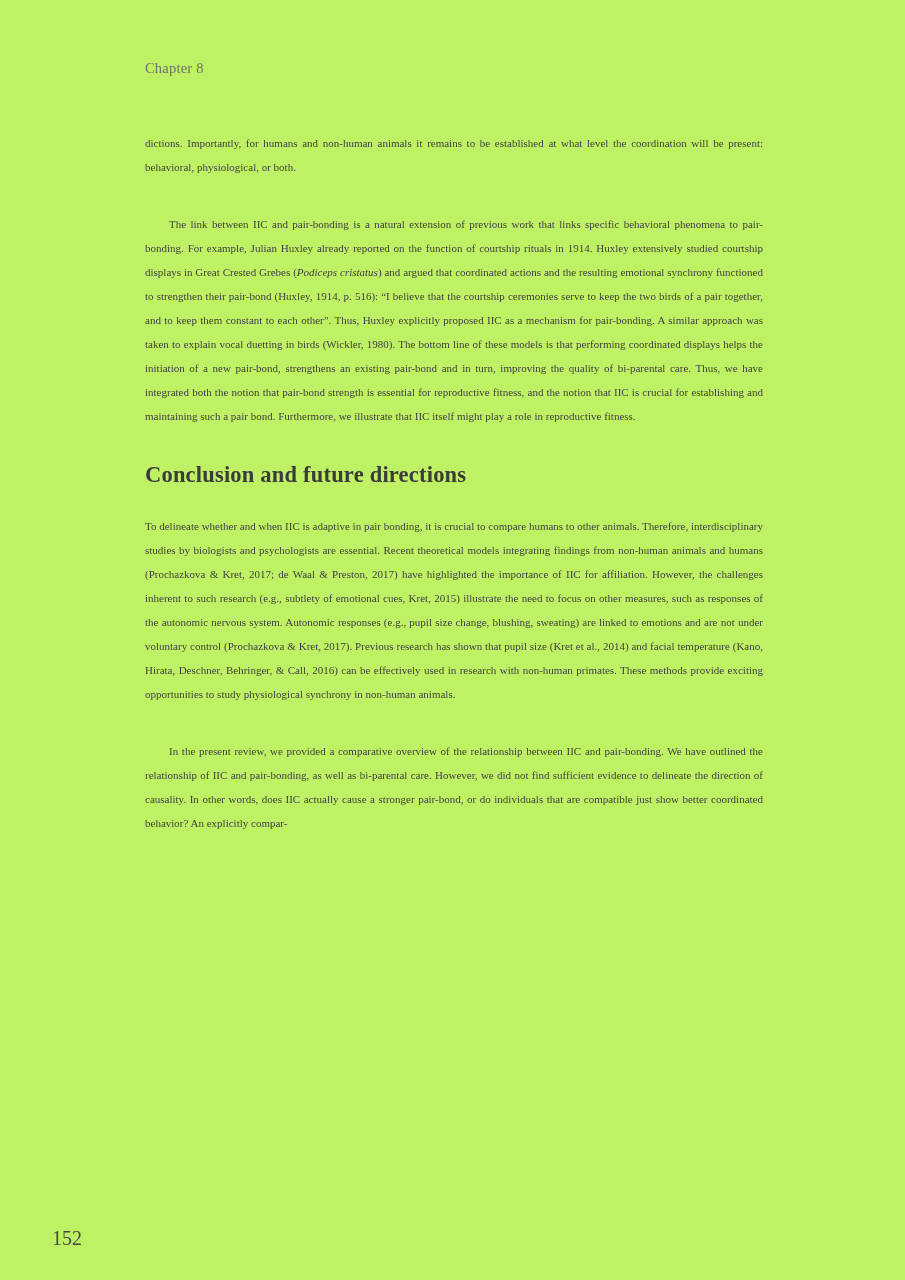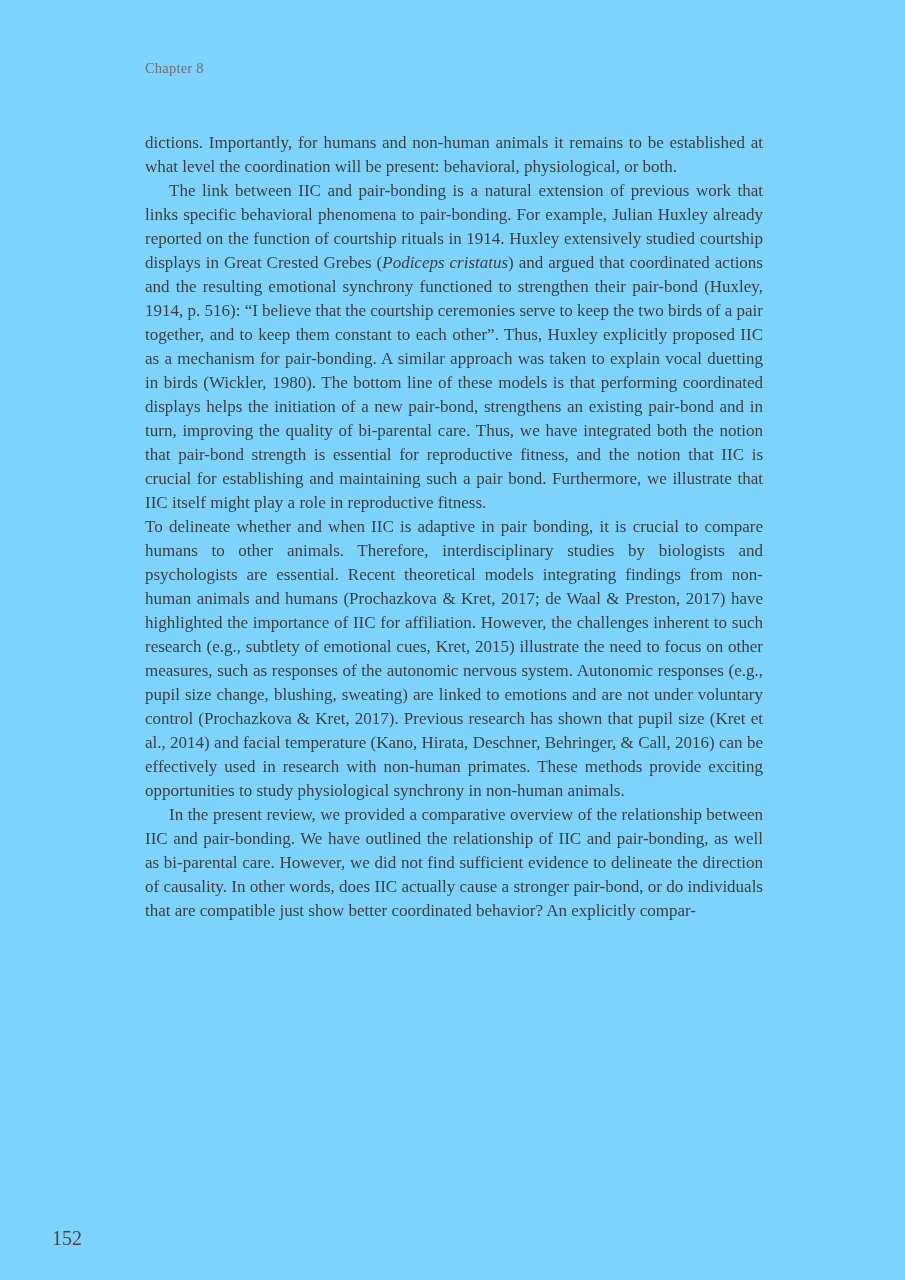--- a/index.html
+++ b/index.html
@@ -3,21 +3,21 @@
 <meta charset="utf-8">
 <style>
   * { box-sizing: border-box; }
   html, body { margin: 0; padding: 0; }
   body { background: #ffffff; }
 
   .page {
     position: relative;
     width: 905px;
     height: 1280px;
-    background: #7dd3fc;
+    background: #bef264;
     font-family: "Liberation Serif", "DejaVu Serif", serif;
     color: #3f3f3f;
     overflow: hidden;
   }
 
   .running-header {
     position: absolute;
     left: 145px;
     top: 60px;
     font-size: 14.5px;
@@ -27,29 +27,29 @@
 
   .text-block {
     position: absolute;
     left: 145px;
     top: 131px;
     width: 618px;
   }
 
   .para {
     margin: 0;
-    font-size: 17px;
+    font-size: 11px;
     line-height: 24px;
     text-align: justify;
     hyphens: auto;
     -webkit-hyphens: auto;
     color: #3f3f3f;
   }
 
-  .para.indent { text-indent: 24px; }
+  .para.indent { text-indent: 24px; margin-top: 33px; }
 
   .para em { font-style: italic; }
 
   .section-heading {
     margin: 34px 0 26px 0;
     font-size: 22.5px;
     font-weight: bold;
     color: #3b3b3b;
     font-family: "Liberation Serif", "DejaVu Serif", serif;
     letter-spacing: 0.2px;
@@ -69,20 +69,21 @@
 <div class="page">
 
   <div class="running-header">Chapter 8</div>
 
   <main class="text-block">
 
     <p class="para">dictions. Importantly, for humans and non-human animals it remains to be established at what level the coordination will be present: behavioral, physiological, or both.</p>
 
     <p class="para indent"><span>The link between IIC and pair-bonding is a natural extension of previous work that links specific behavioral phenomena to pair-bonding. For example, Julian Huxley already reported on the function of courtship rituals in 1914. Huxley extensively studied courtship displays in Great Crested Grebes (</span><em>Podiceps cristatus</em><span>) and argued that coordinated actions and the resulting emotional synchrony functioned to strengthen their pair-bond (Huxley, 1914, p. 516): “I believe that the courtship ceremonies serve to keep the two birds of a pair together, and to keep them constant to each other”. Thus, Huxley explicitly proposed IIC as a mechanism for pair-bonding. A similar approach was taken to explain vocal duetting in birds (Wickler, 1980). The bottom line of these models is that performing coordinated displays helps the initiation of a new pair-bond, strengthens an existing pair-bond and in turn, improving the quality of bi-parental care. Thus, we have integrated both the notion that pair-bond strength is essential for reproductive fitness, and the notion that IIC is crucial for establishing and maintaining such a pair bond. Furthermore, we illustrate that IIC itself might play a role in reproductive fitness.</span></p>
 
+    <h1 class="section-heading">Conclusion and future directions</h1>
 
     <p class="para">To delineate whether and when IIC is adaptive in pair bonding, it is crucial to compare humans to other animals. Therefore, interdisciplinary studies by biologists and psychologists are essential. Recent theoretical models integrating findings from non-human animals and humans (Prochazkova &amp; Kret, 2017; de Waal &amp; Preston, 2017) have highlighted the importance of IIC for affiliation. However, the challenges inherent to such research (e.g., subtlety of emotional cues, Kret, 2015) illustrate the need to focus on other measures, such as responses of the autonomic nervous system. Autonomic responses (e.g., pupil size change, blushing, sweating) are linked to emotions and are not under voluntary control (Prochazkova &amp; Kret, 2017). Previous research has shown that pupil size (Kret et al., 2014) and facial temperature (Kano, Hirata, Deschner, Behringer, &amp; Call, 2016) can be effectively used in research with non-human primates. These methods provide exciting opportunities to study physiological synchrony in non-human animals.</p>
 
     <p class="para indent">In the present review, we provided a comparative overview of the relationship between IIC and pair-bonding. We have outlined the relationship of IIC and pair-bonding, as well as bi-parental care. However, we did not find sufficient evidence to delineate the direction of causality. In other words, does IIC actually cause a stronger pair-bond, or do individuals that are compatible just show better coordinated behavior? An explicitly compar-</p>
 
   </main>
 
   <div class="page-number">152</div>
 
 </div>

